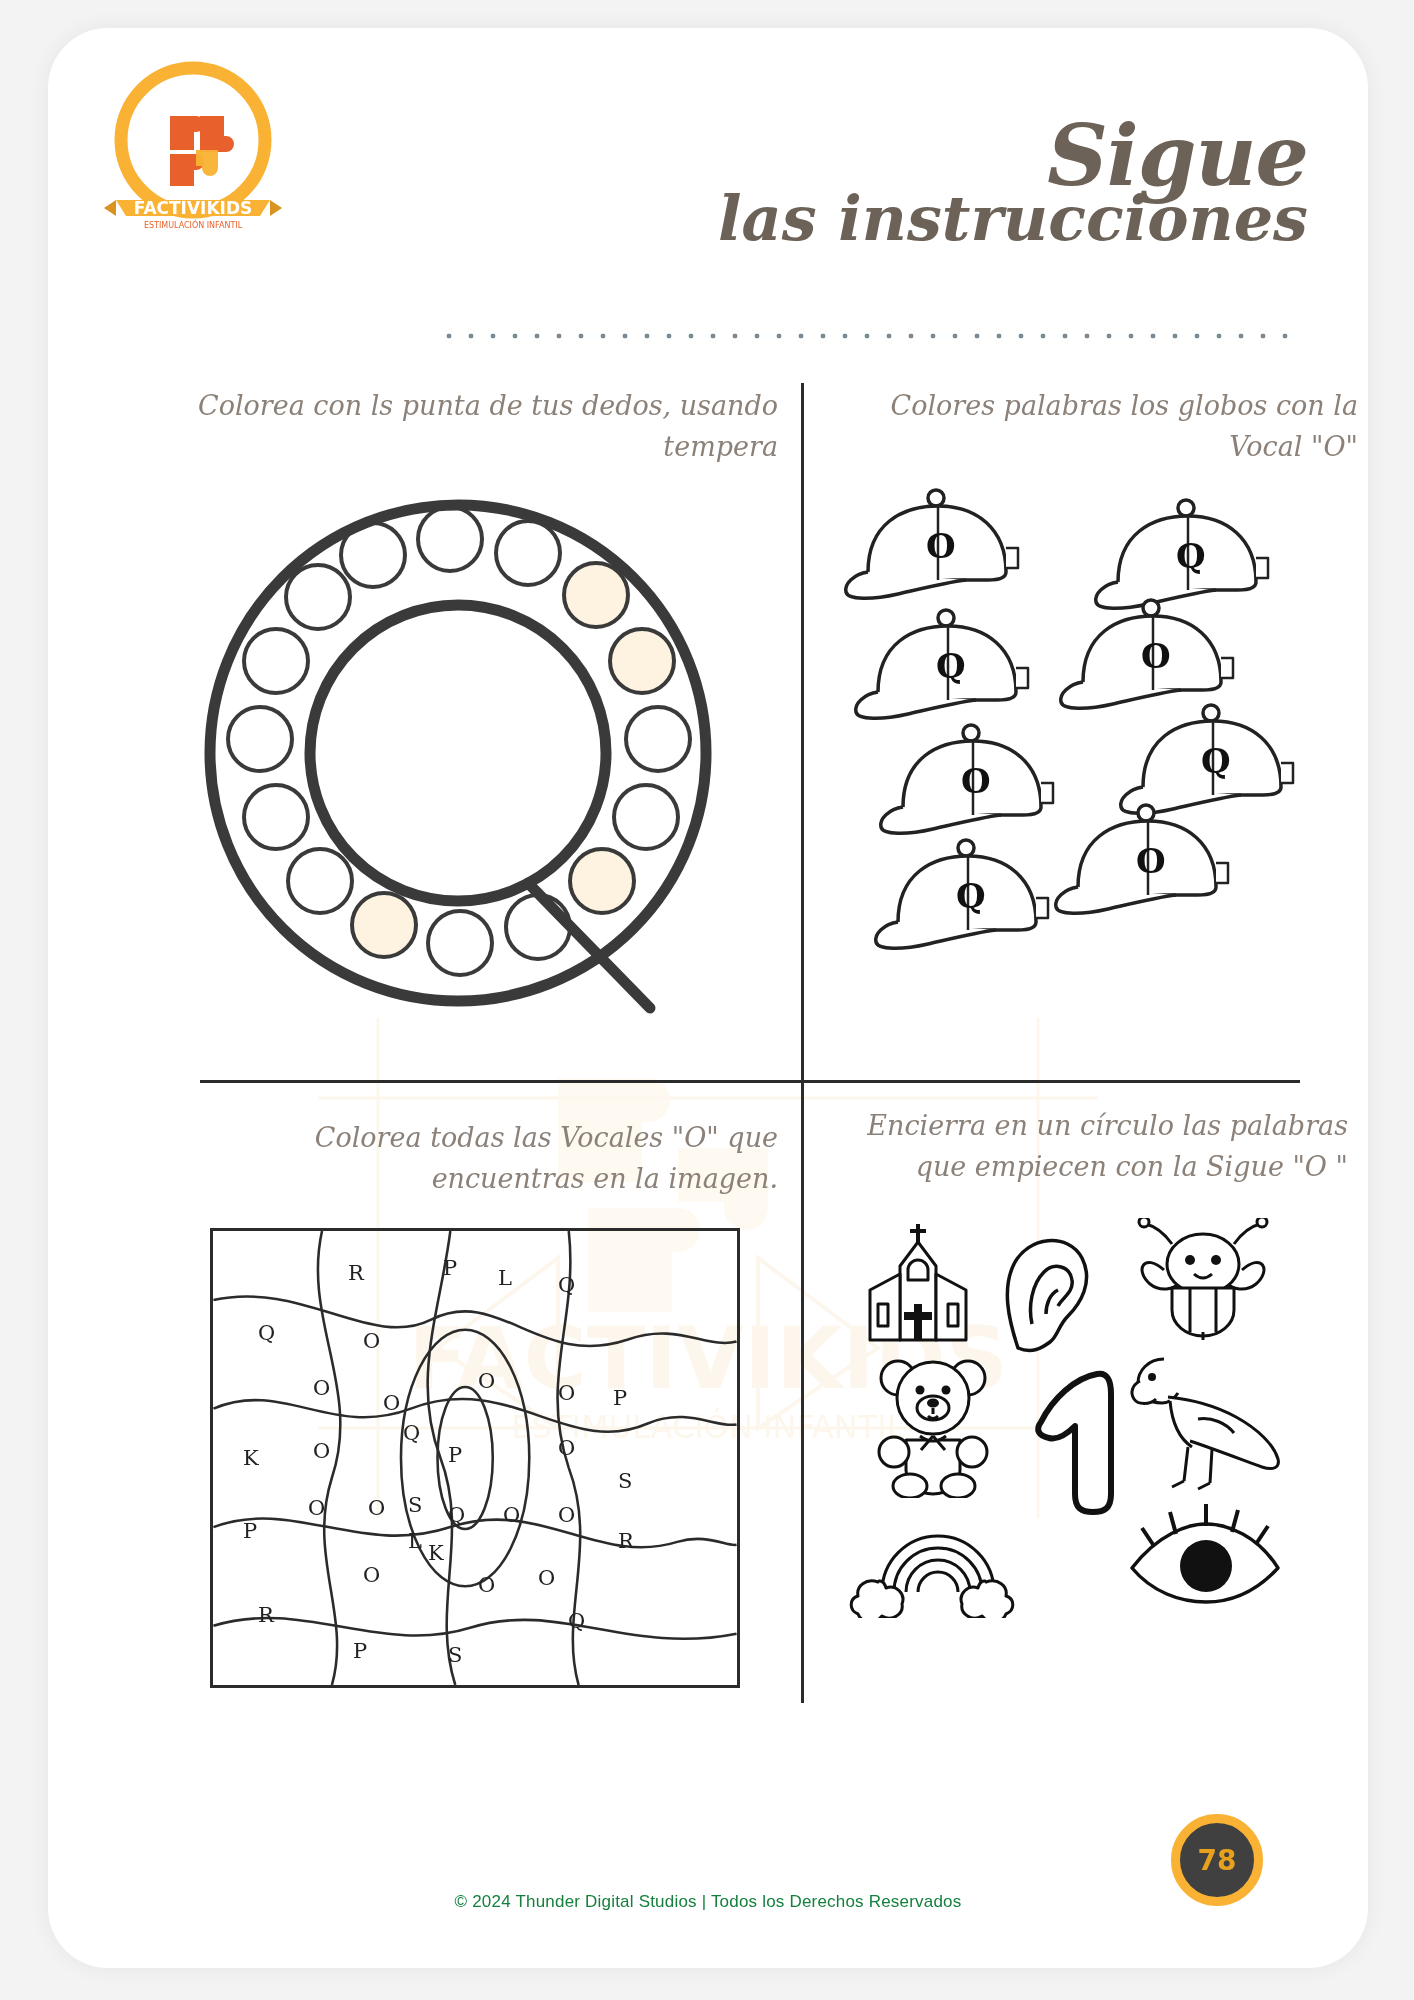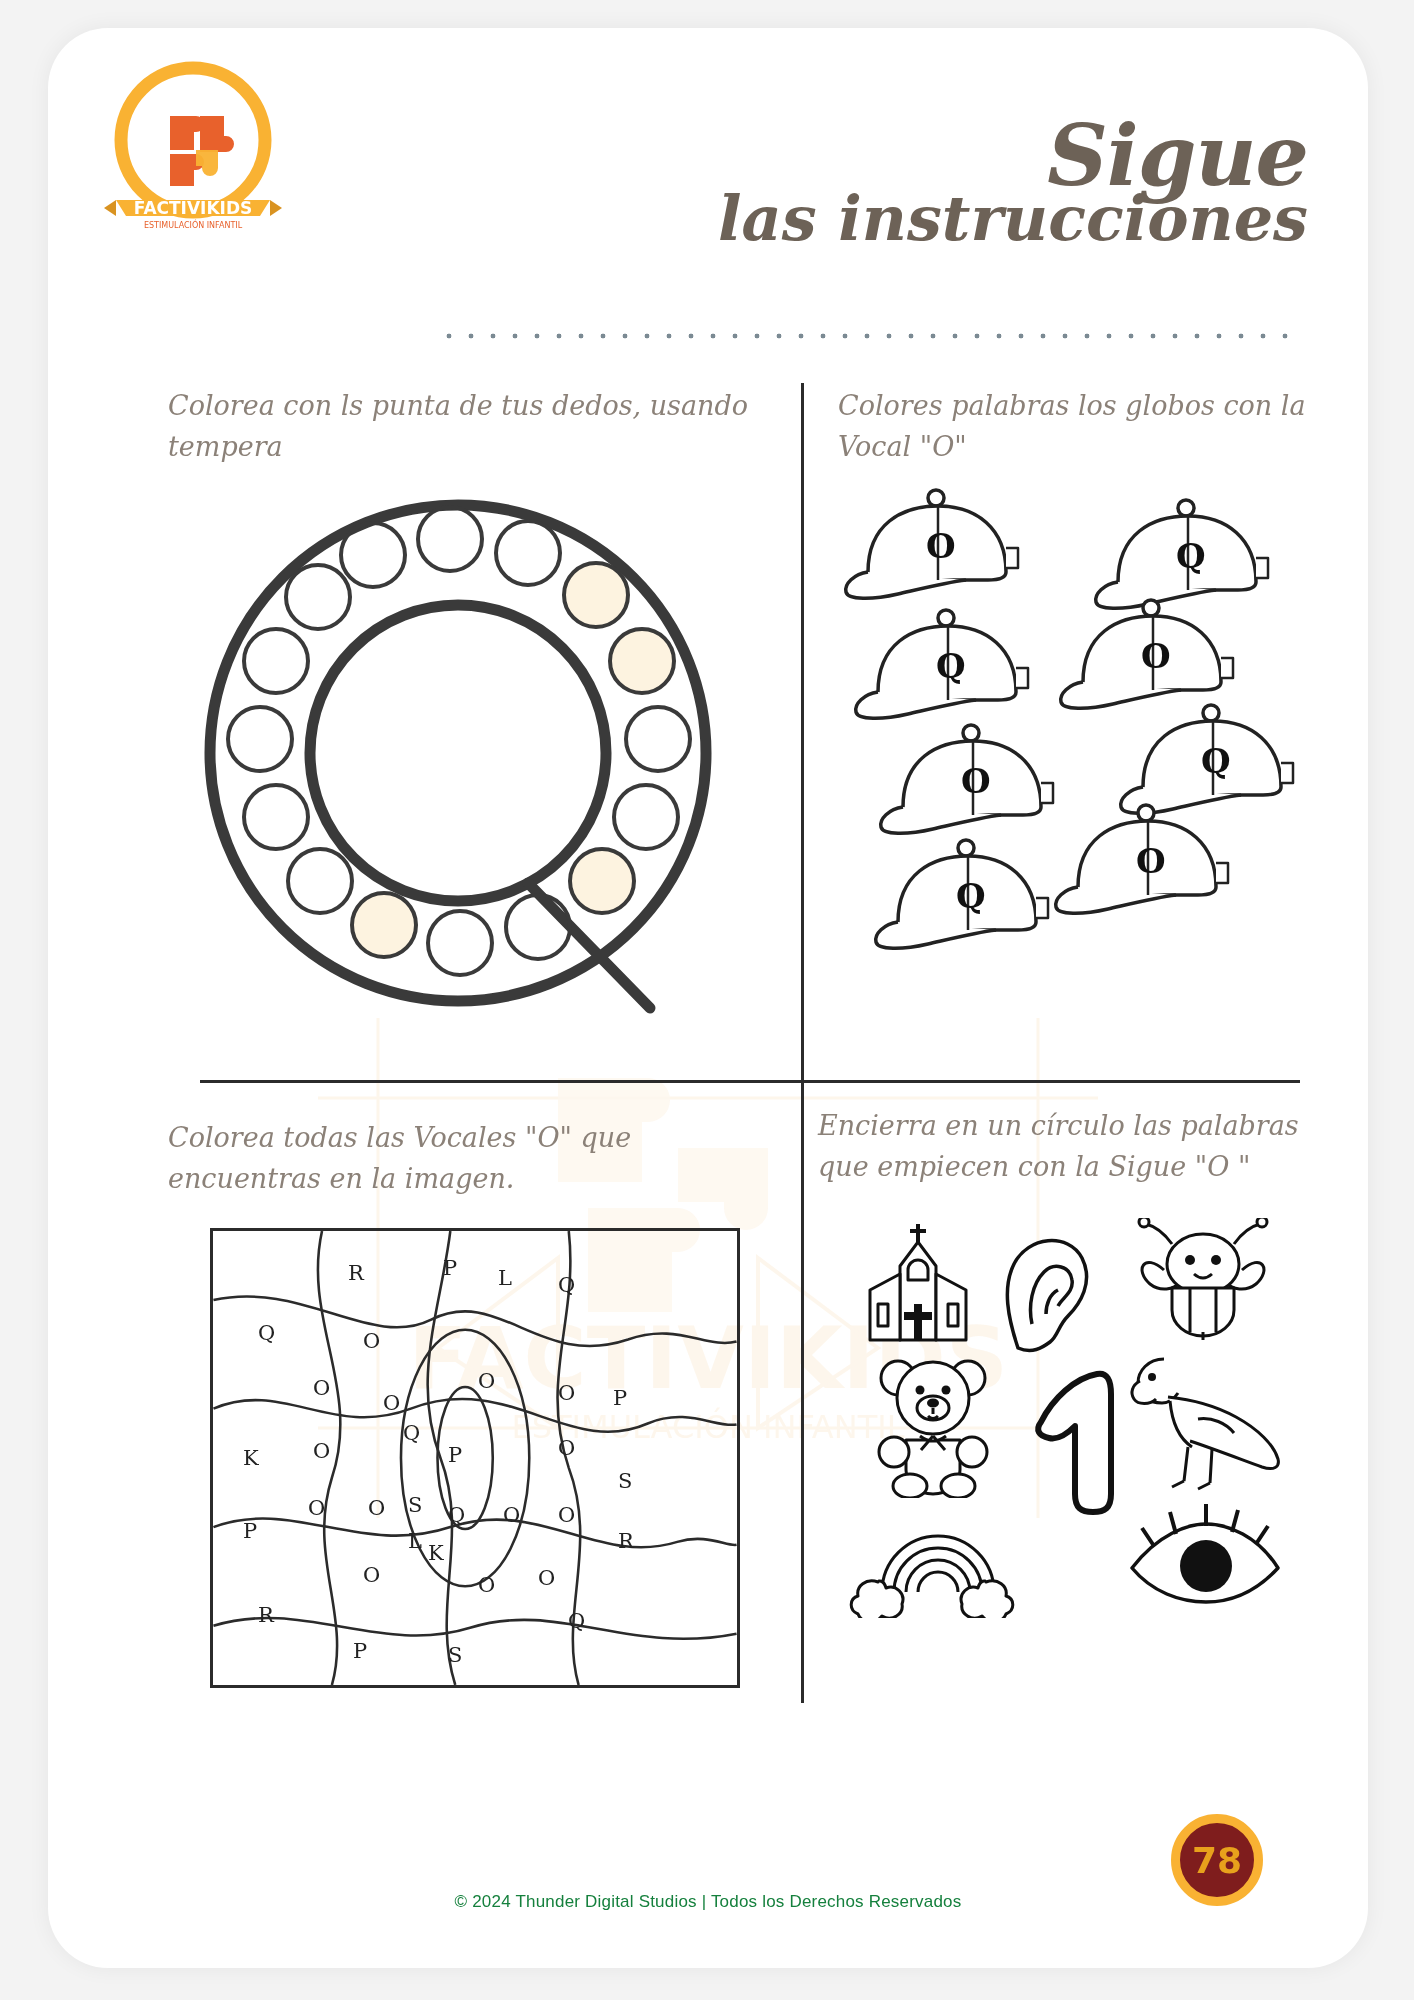--- a/index.html
+++ b/index.html
@@ -81,21 +81,21 @@
   }
   .div-h {
     position: absolute;
     left: 152px; top: 1052px;
     width: 1100px; height: 3px;
     background: #2b2b2b;
   }
   
   .instr {
     position: absolute;
-    text-align: left;
+    text-align: right;
     font-family: "DejaVu Serif", serif;
     font-style: italic;
     font-size: 27px;
     color: #8b8178;
     line-height: 1.5;
   }
   #instr1 { left: 120px; top: 358px; width: 610px; }
   #instr2 { left: 790px; top: 358px; width: 520px; }
   #instr3 { left: 120px; top: 1090px; width: 610px; }
   #instr4 { left: 770px; top: 1078px; width: 530px; }
@@ -140,26 +140,26 @@
     font-family: "Liberation Sans", sans-serif;
     font-size: 17px;
     color: #15803d;
     letter-spacing: 0.2px;
   }
   .page-badge {
     position: absolute;
     right: 105px; bottom: 62px;
     width: 92px; height: 92px;
     border-radius: 50%;
-    background: #7f1d1d;
+    background: #404040;
     border: 9px solid #f9b233;
     display: flex; align-items: center; justify-content: center;
     font-family: "DejaVu Sans", sans-serif;
     font-weight: bold;
-    font-size: 36px;
+    font-size: 28px;
     color: #e8a11c;
   }
 </style>
 </head>
 <body>
 
 <div class="page">
   <div class="sheet">
 
     <svg class="watermark" viewBox="0 0 900 640">

